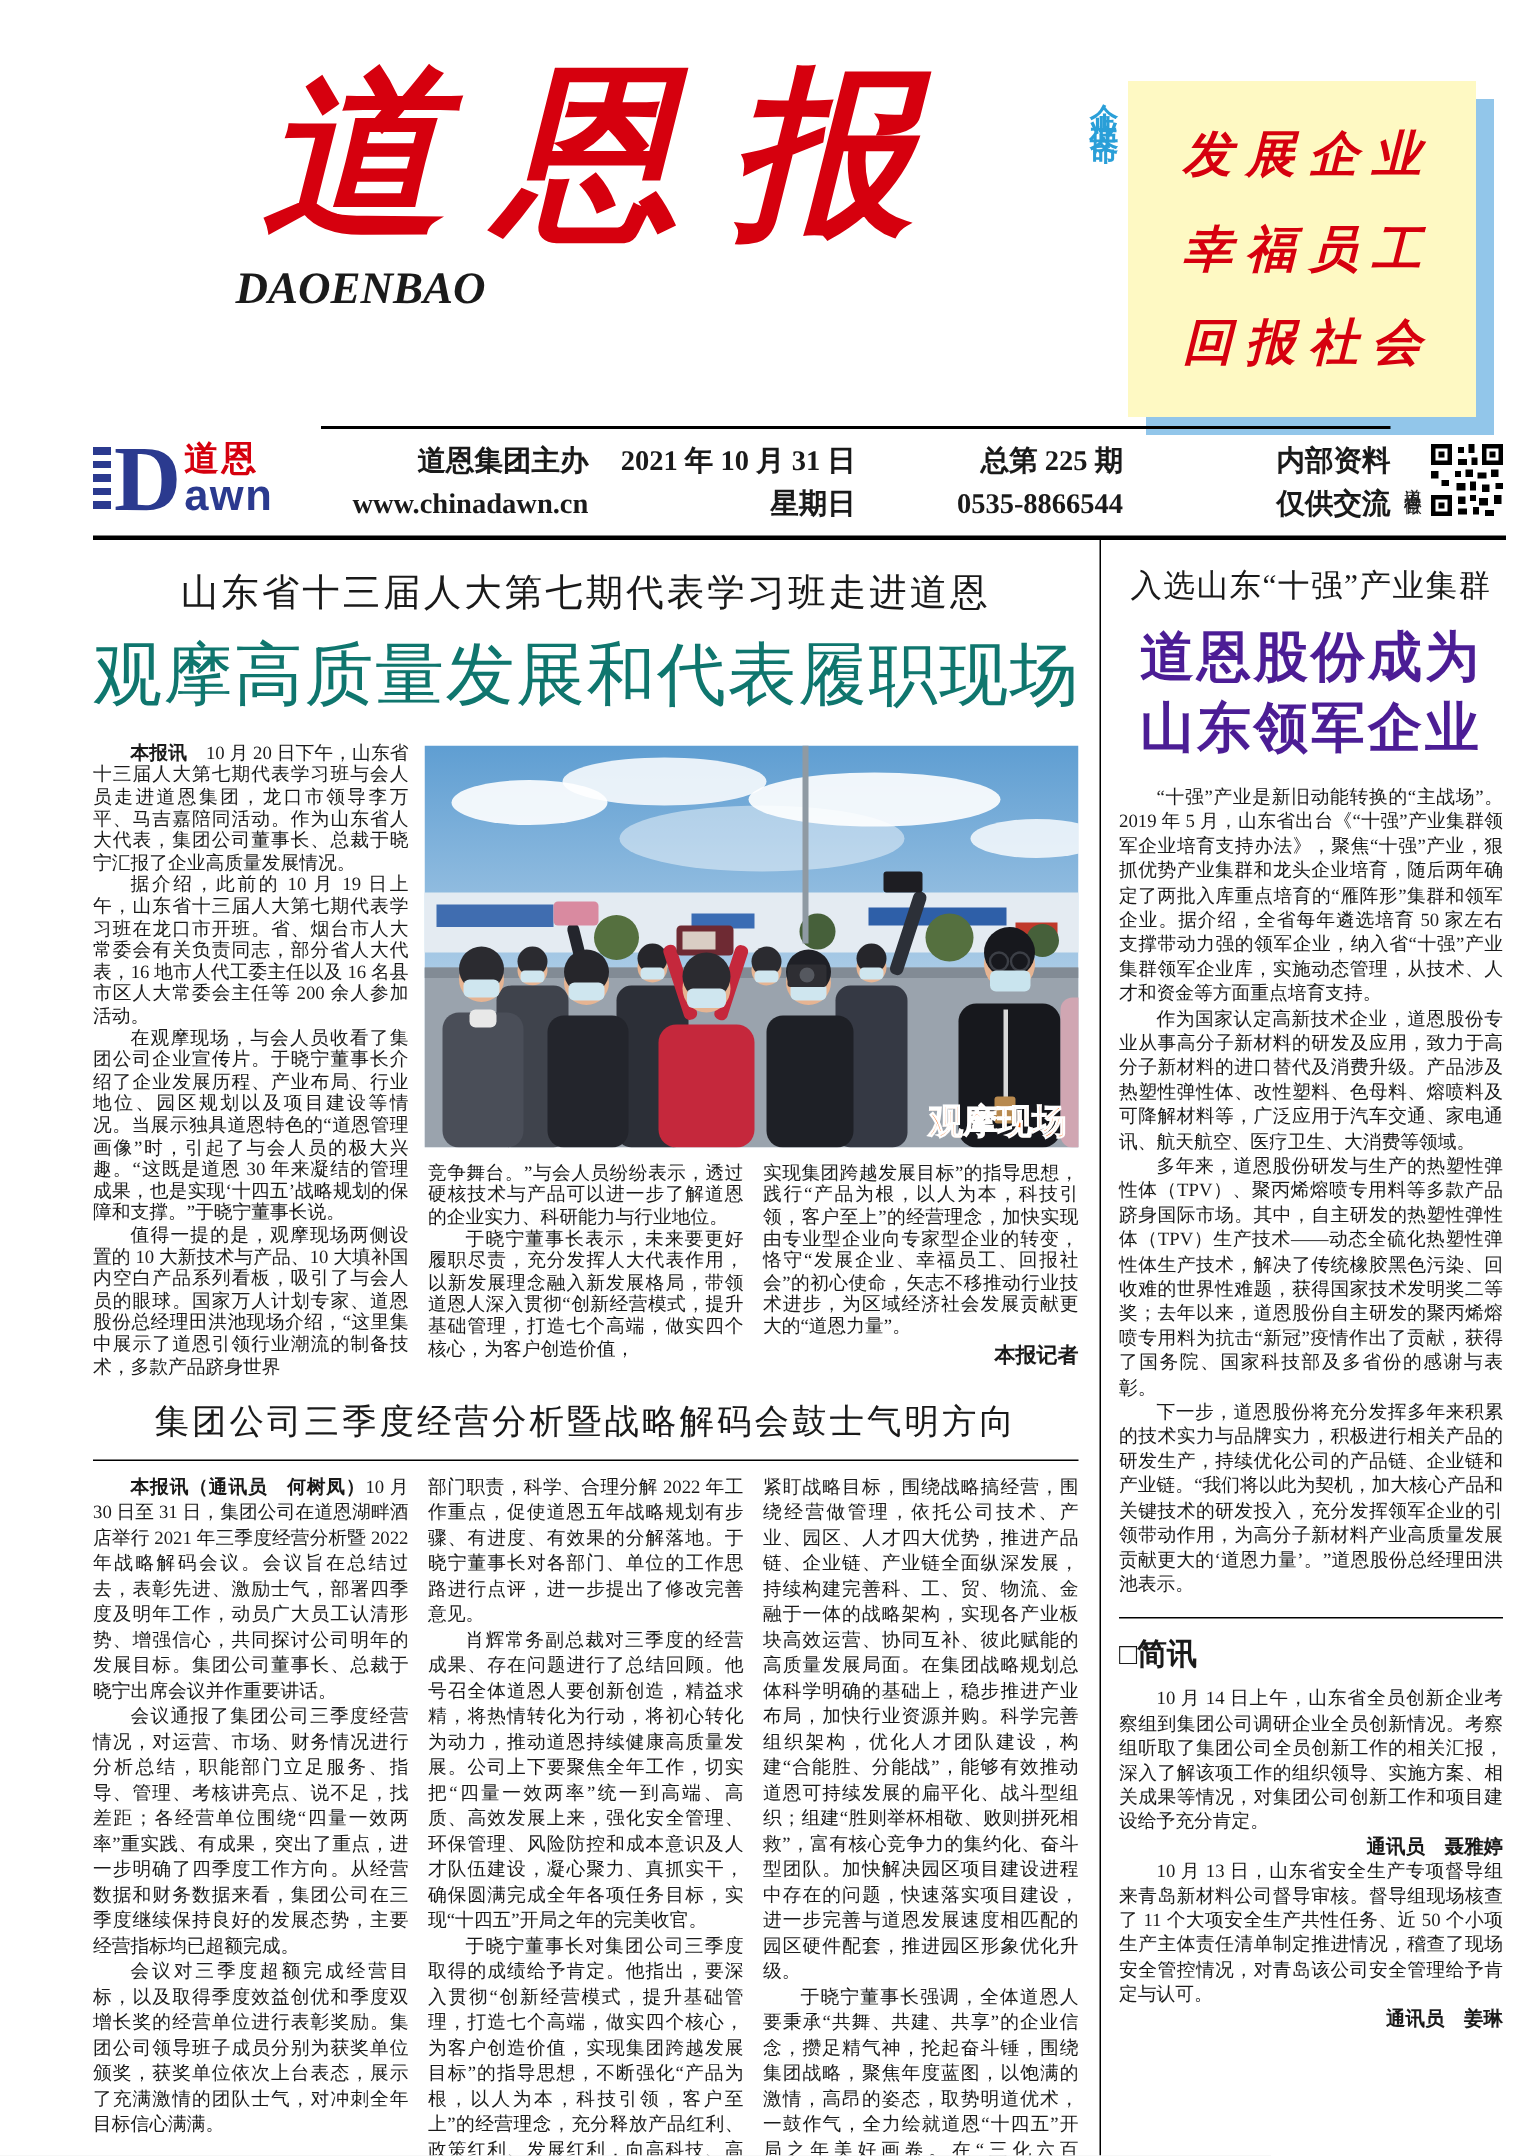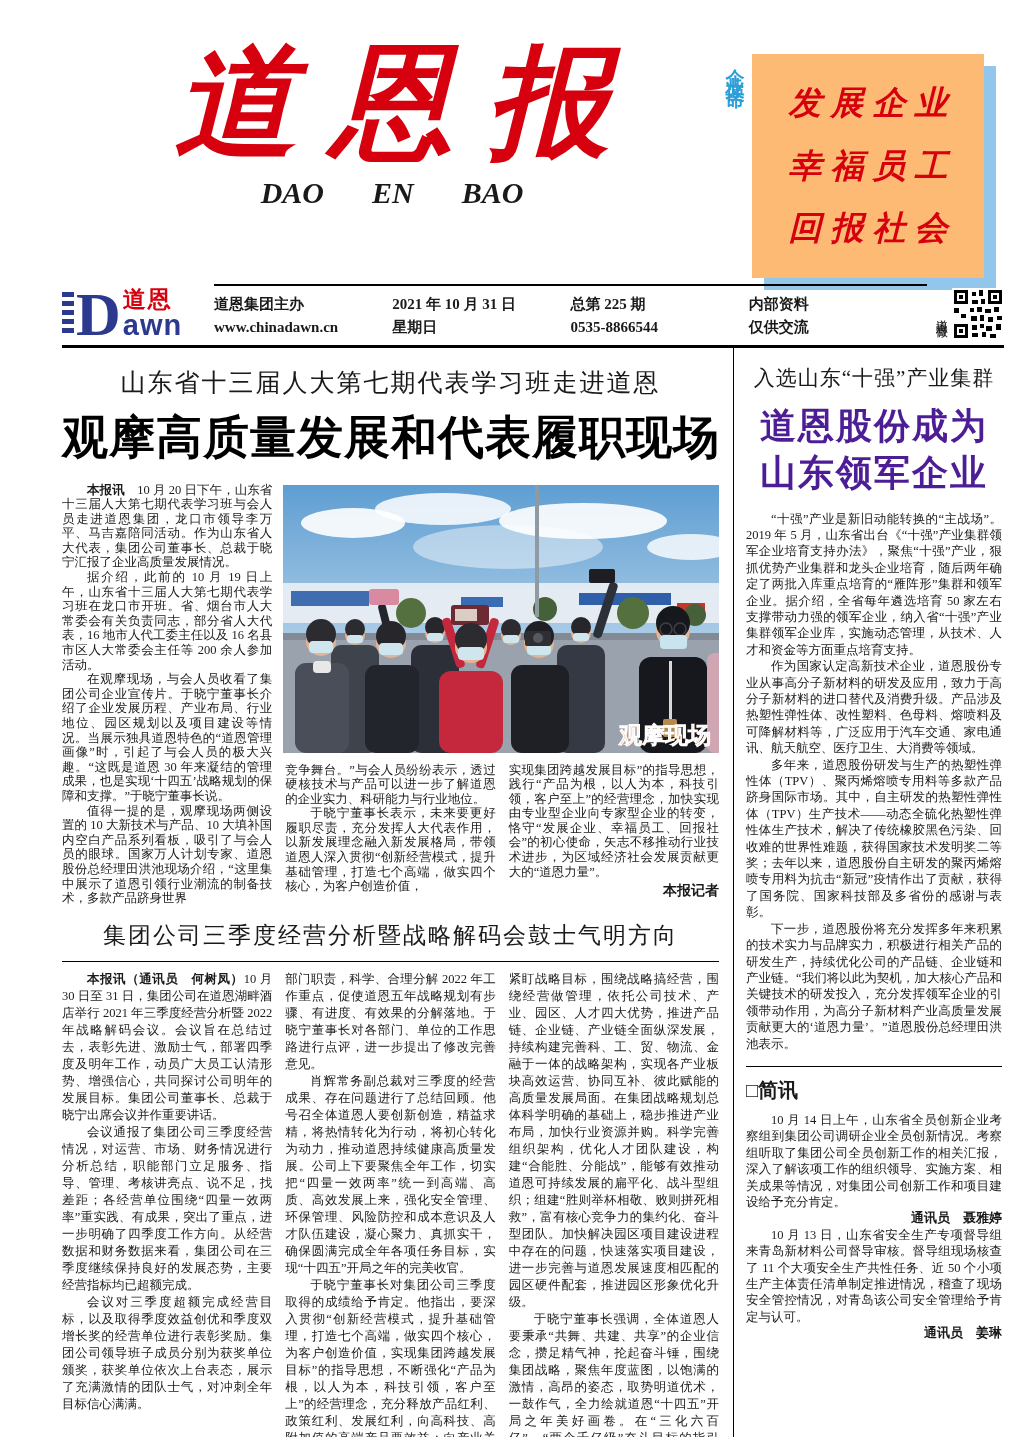--- a/index.html
+++ b/index.html
@@ -14,31 +14,31 @@
   
   .masthead-row { display:flex; }
   .masthead { width:660px; }
   .paper-title {
     text-align:center; font-family:"DejaVu Serif",serif;
     font-weight:bold; font-style:italic;
     color:#d6000e; font-size:122px; line-height:1.18;
     letter-spacing:34px; padding-left:34px;
   }
   .romanization {
-    display:flex; justify-content:center; width:470px; margin:2px auto 0;
-    font-family:"Liberation Serif",serif; font-style:italic; font-weight:bold; font-size:30px;gap:48px;
+    display:flex; justify-content:flex-start; width:470px; margin:2px auto 0;
+    font-family:"Liberation Serif",serif; font-style:italic; font-weight:bold; font-size:30px;
   }
   .mission { width:282px; display:flex; margin-top:24px; }
   .mission-label {
     writing-mode:vertical-rl; text-orientation:upright;
     color:#2a9fd8; font-weight:bold; font-size:19px; letter-spacing:7px;
     height:200px; width:26px; font-family:"Liberation Sans",sans-serif;
   }
   .mission-box {
-    width:232px; height:224px; background:#fdba74;
+    width:232px; height:224px; background:#fef9c3;
     box-shadow:12px 12px 0 #92c6ea; margin-left:4px;
     display:flex; flex-direction:column; justify-content:space-evenly; align-items:center;
     padding:10px 0;
   }
   .mission-line {
     color:#d6000e; font-weight:bold; font-style:italic;
     font-size:33px; letter-spacing:9px; padding-left:9px;
     font-family:"DejaVu Serif",serif;
   }
 
@@ -47,35 +47,35 @@
   .brand { width:152px; display:flex; align-items:center; padding:3px 4px 3px 0; }
   .brand-stripes { width:12px; height:44px; margin-right:2px;
     background:repeating-linear-gradient(to bottom,#2b3a8f 0 5px,#fff 5px 9px); }
   .brand-d { font-family:"Liberation Serif",serif; font-weight:bold; color:#2b3a8f;
     font-size:62px; line-height:0.85; }
   .brand-stack { display:flex; flex-direction:column; line-height:1; margin-left:2px; }
   .brand-cn { color:#d6000e; font-weight:bold; font-size:23px; letter-spacing:2px; }
   .brand-latin { color:#2b3a8f; font-weight:bold; font-size:29px;
     font-family:"Liberation Sans",sans-serif; letter-spacing:1px; }
   .info-main { flex:1; border-top:2px solid #000; display:flex; align-items:center; padding:7px 0 5px; }
-  .info-col { flex:1; text-align:left; font-weight:bold; font-size:15px; }
+  .info-col { flex:1; text-align:right; font-weight:bold; font-size:19px; }
   .info-col div { line-height:1.55; }
   .qr-wrap { display:flex; align-items:center; padding:2px 0 2px 6px; }
   .qr-label { writing-mode:vertical-rl; text-orientation:upright; font-size:12px;
     letter-spacing:2px; margin-right:2px; }
 
   
   .columns-wrap { display:flex; }
   .left-main { width:672px; padding-right:14px; border-right:1px solid #000; }
   .right-col { width:268px; padding-left:12px; }
 
   .kicker { text-align:center; font-size:25px; margin-top:18px; letter-spacing:2px; }
   .headline-red {
-    text-align:center; color:#000000; font-family:"Liberation Sans",sans-serif;
-    font-weight:bold; font-size:46px; margin-top:8px; letter-spacing:1px; white-space:nowrap;
+    text-align:center; color:#0f766e; font-family:"Liberation Sans",sans-serif;
+    font-weight:normal; font-size:46px; margin-top:8px; letter-spacing:1px; white-space:nowrap;
   }
 
   .article1 { position:relative; margin-top:14px; }
   .photo-box { position:absolute; top:2px; right:0; width:436px; height:196px; }
   .cols3 { display:flex; gap:13px; }
   .cols3 .c { flex:1; min-width:0; }
   .pad-photo { padding-top:280px; }
 
   p.body-a { font-size:12.5px; line-height:14.6px; text-align:justify; text-indent:2em; }
   p.body-b { font-size:12.5px; line-height:17px;  text-align:justify; text-indent:2em; }

